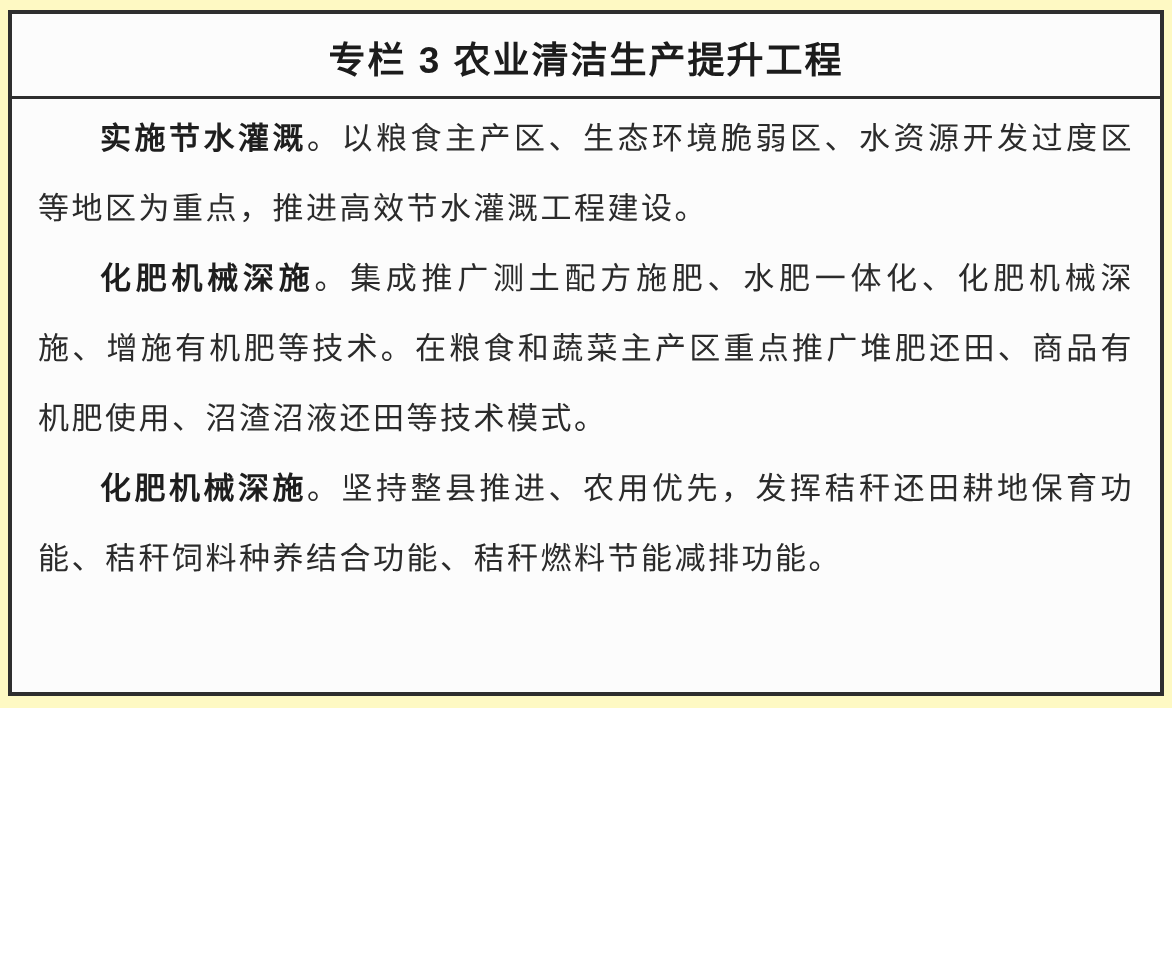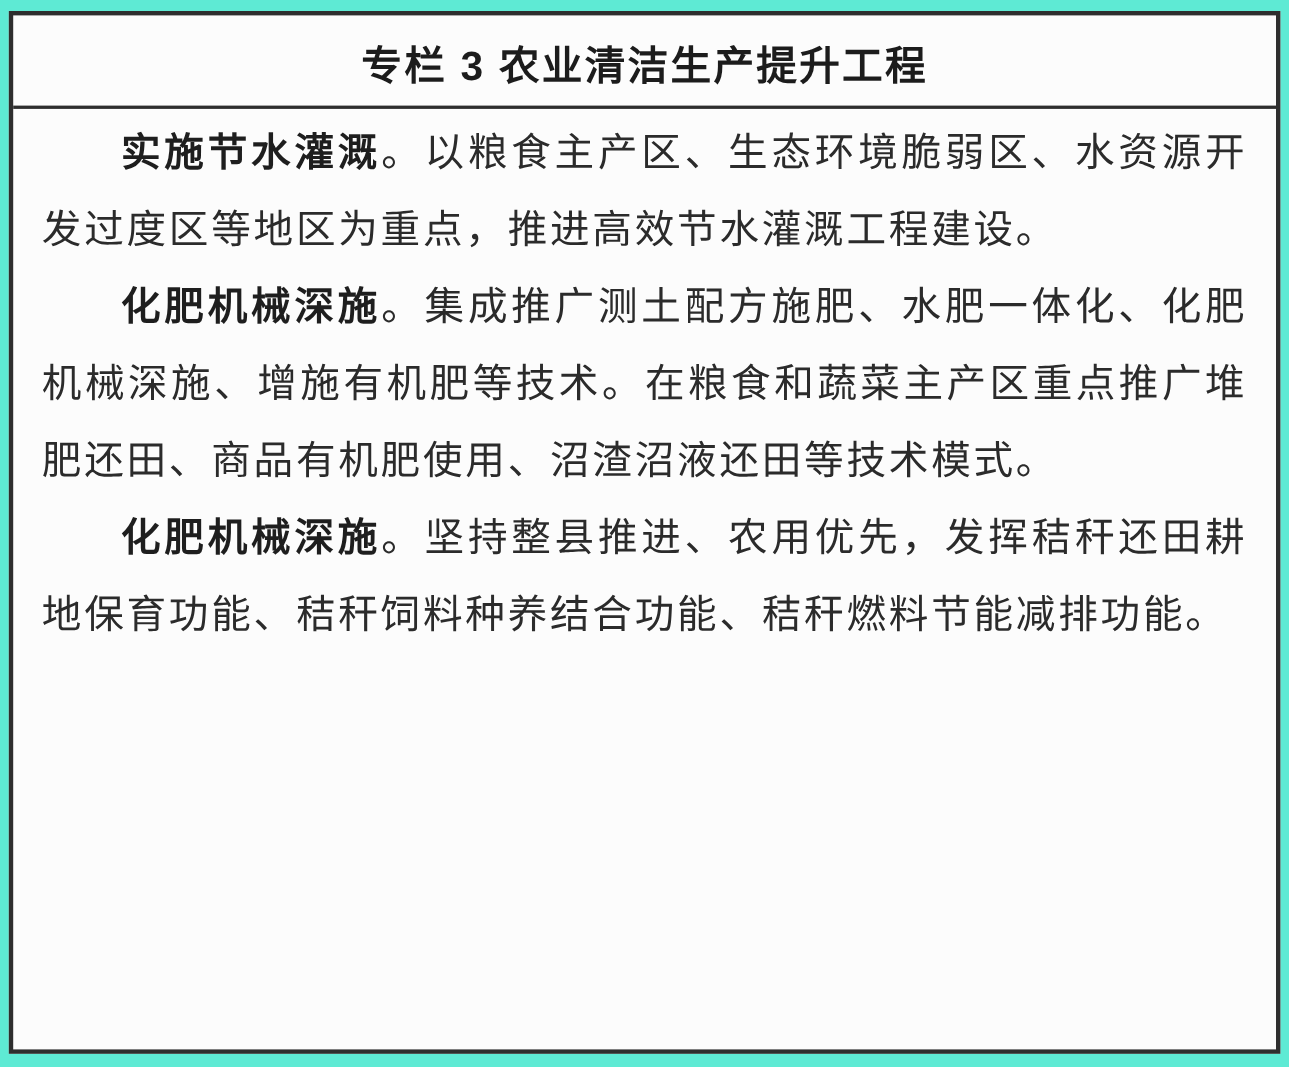--- a/index.html
+++ b/index.html
@@ -3,22 +3,22 @@
 <meta charset="utf-8">
 <style>
   html, body {
     margin: 0;
     padding: 0;
     background: #ffffff;
   }
   .page {
     position: relative;
     width: 1172px;
-    height: 970px;
-    background: #5eead4;
+    height: 708px;
+    background: #fef9c3;
     overflow: hidden;
     font-family: "Liberation Serif", "DejaVu Serif", serif;
   }
   .panel {
     position: absolute;
     left: 8px;
     top: 10px;
     right: 8px;
     bottom: 12px;
     box-sizing: border-box;
@@ -34,21 +34,21 @@
     color: #1c1c1c;
     padding: 16px 0 12px 0;
     border-bottom: 3px solid #2e2e2e;
   }
   .panel-body {
     padding: 5px 26px 0 26px;
   }
   .panel-body p {
     margin: 0;
     text-indent: 2em;
-    font-size: 36px;
+    font-size: 31px;
     line-height: 70px;
     letter-spacing: 2.5px;
     color: #2b2b2b;
     text-align: justify;
     text-justify: inter-ideograph;
   }
   .lead {
     font-weight: bold;
     color: #1e1e1e;
   }

